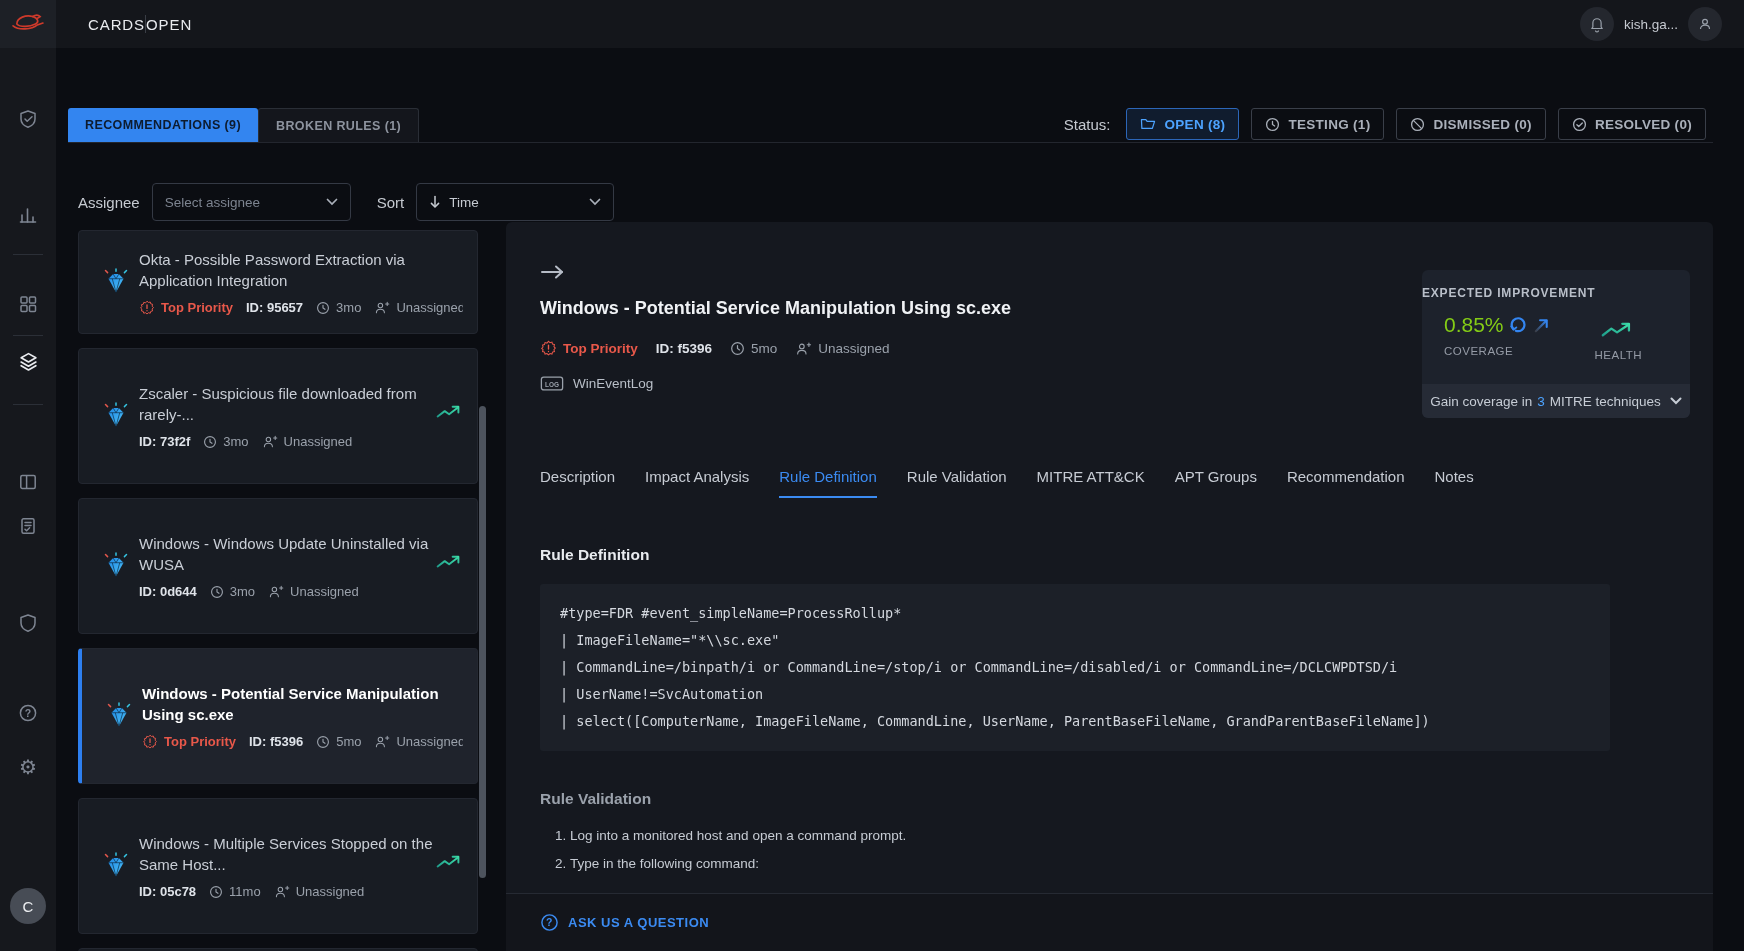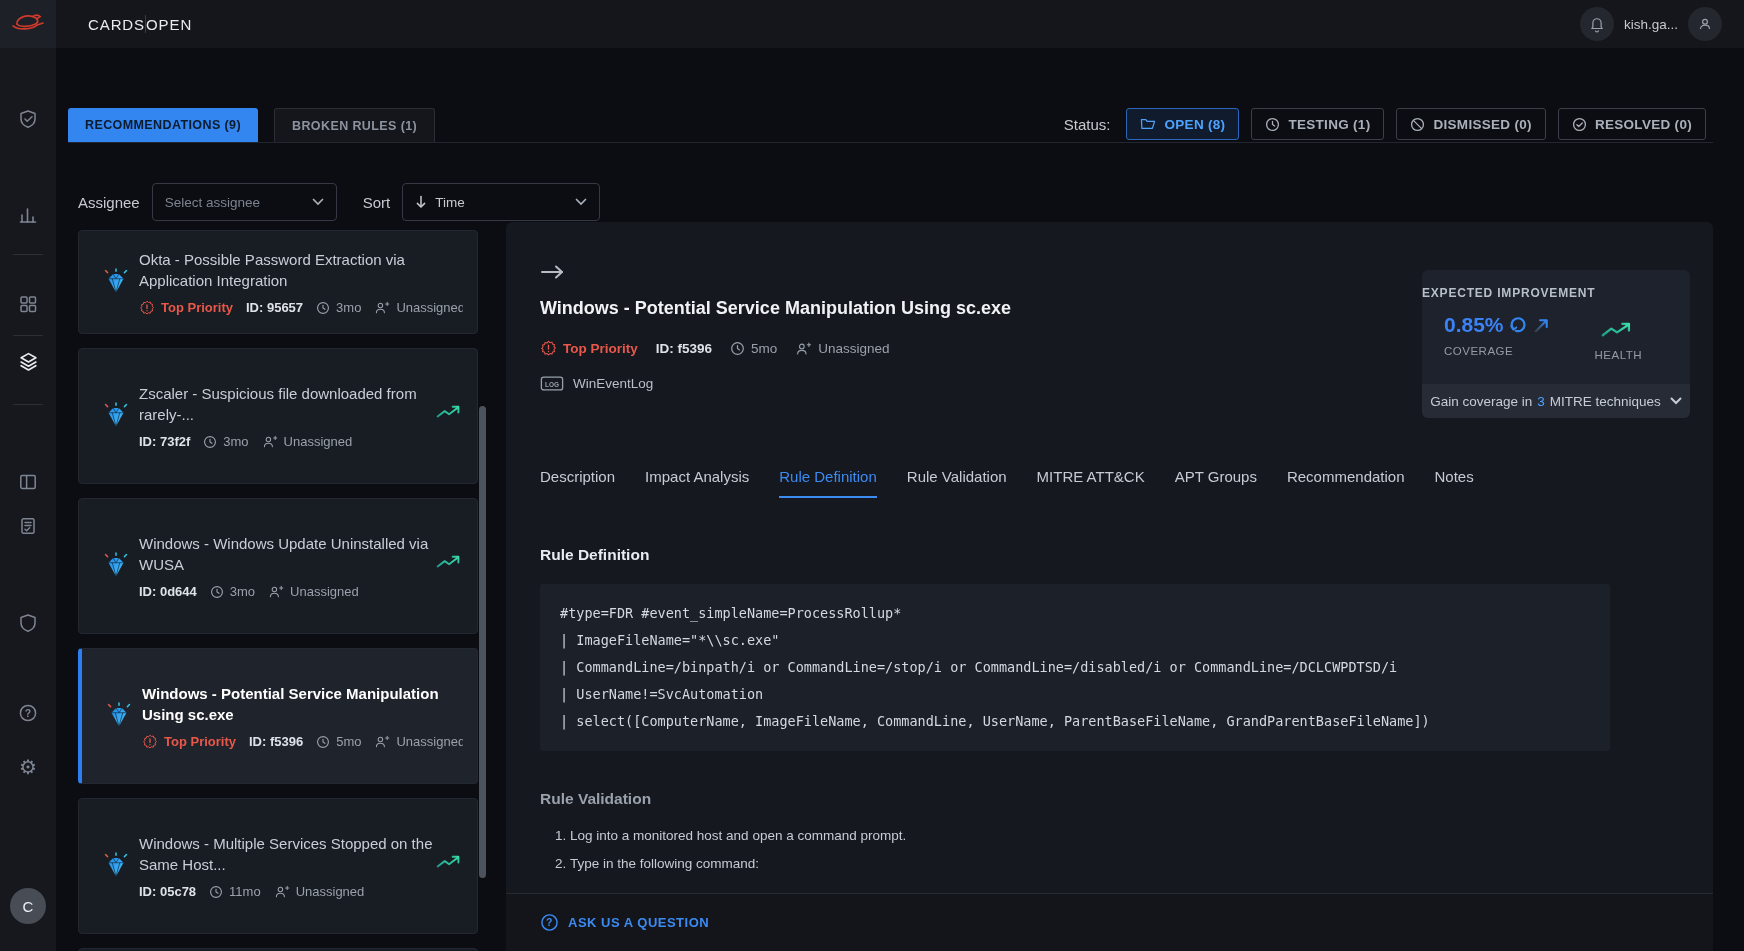--- a/index.html
+++ b/index.html
@@ -23,34 +23,34 @@
   
   .sidebar { position:absolute; top:48px; left:0; width:56px; bottom:0; background:#16181d; z-index:4; }
   .side-icon { position:absolute; left:0; width:56px; height:34px; display:flex; align-items:center; justify-content:center; cursor:pointer; }
   .side-div { position:absolute; left:13px; width:30px; height:1px; background:#2b2f37; }
   .side-avatar { position:absolute; left:10px; width:36px; height:36px; border-radius:50%; background:#474c55; color:#eceef1; font-size:15px; display:flex; align-items:center; justify-content:center; cursor:pointer; }
 
   
   .view-tabs { position:absolute; left:68px; top:108px; display:flex; }
   .vtab { height:34px; padding:0 17px; display:flex; align-items:center; font-size:12.5px; font-weight:bold; letter-spacing:.4px; border-radius:3px 3px 0 0; cursor:pointer; }
   .vtab.active { background:#3385f0; color:#0d1b2e; }
-  .vtab.inactive { color:#8d939e; background:#14161c; border:1px solid #2a2e36; border-bottom:none;margin-left:16px; }
+  .vtab.inactive { color:#8d939e; background:#14161c; border:1px solid #2a2e36; border-bottom:none; }
   .tabs-divider { position:absolute; left:68px; width:1645px; top:142px; height:1px; background:#23262e; }
 
   .status-row { position:absolute; top:108px; right:38px; height:32px; display:flex; align-items:center; gap:12px; }
   .status-label { color:#c6cad1; font-size:15px; margin-right:4px; }
   .chip { height:32px; border-radius:3px; padding:0 13px; display:flex; align-items:center; gap:8px; font-size:13.5px; font-weight:bold; letter-spacing:.3px; cursor:pointer; }
   .chip.active { background:rgba(51,133,240,.13); border:1px solid #2c66b8; color:#4da3ff; }
   .chip.idle { border:1px solid #3a3f49; color:#aab0ba; background:transparent; }
 
   
   .filters { position:absolute; left:78px; top:183px; height:38px; display:flex; align-items:center; }
   .filter-label { color:#c6cad1; font-size:15px; }
   .select { height:38px; border:1px solid #343944; border-radius:4px; display:flex; align-items:center; padding:0 12px; font-size:13.5px; cursor:pointer; }
-  .sel-assignee { width:185px; margin-left:12px; color:#7d8490; }
+  .sel-assignee { width:199px; margin-left:12px; color:#7d8490; }
   .sel-sort { width:198px; margin-left:12px; color:#c6cad1; gap:8px; }
   .sel-chevron { margin-left:auto; }
   .sort-label { margin-left:26px; }
 
   
   .card-list { position:absolute; left:78px; top:230px; width:400px; }
   .card { position:relative; background:#181c23; border:1px solid #232730; border-radius:4px; display:flex; align-items:center; padding:0 14px; margin-bottom:14px; overflow:hidden; cursor:pointer; }
   .card.h1 { height:104px; }
   .card.h2 { height:136px; }
   .card.partial { height:8px; margin-bottom:0; }
@@ -70,21 +70,21 @@
   .detail { position:absolute; left:506px; top:222px; width:1207px; bottom:0; background:#15181f; border-radius:6px 6px 0 0; z-index:2; }
   .d-arrow { position:absolute; left:34px; top:42px; cursor:pointer; }
   .d-title { position:absolute; left:34px; top:76px; font-size:18px; font-weight:bold; color:#f0f2f5; }
   .d-meta { position:absolute; left:34px; top:118px; display:flex; align-items:center; gap:18px; font-size:13.5px; color:#9aa1ab; }
   .d-source { position:absolute; left:34px; top:152px; display:flex; align-items:center; gap:9px; font-size:13.5px; color:#b9bfc8; }
 
   .imp-box { position:absolute; right:23px; top:48px; width:268px; height:148px; background:#1d222c; border-radius:6px; }
   .imp-title { text-align:left; margin-top:16px; font-size:12px; font-weight:bold; letter-spacing:.8px; color:#b9bfc9; }
   .imp-body { display:flex; margin-top:13px; margin-left:22px; }
   .imp-val-row { display:flex; align-items:center; gap:3px; }
-  .imp-value { font-size:21px; font-weight:bold; color:#3b82f6; }
+  .imp-value { font-size:21px; font-weight:normal; color:#84cc16; }
   .imp-sub { font-size:11.5px; letter-spacing:.5px; color:#959ba6; margin-top:8px; }
   .imp-right { margin-left:44px; display:flex; flex-direction:column; align-items:center; }
   .imp-footer { position:absolute; bottom:0; left:0; width:100%; height:34px; background:#262b36; border-radius:0 0 6px 6px; display:flex; align-items:center; justify-content:center; gap:5px; font-size:13.5px; color:#c6ccd5; cursor:pointer; }
   .imp-count { color:#4da3ff; }
 
   .dtabs { position:absolute; left:34px; top:246px; display:flex; gap:30px; font-size:15px; color:#c6cbd3; }
   .dtab { padding-bottom:11px; cursor:pointer; }
   .dtab.active { color:#3b8bf2; border-bottom:2px solid #3b8bf2; }
 
   .rd-heading { position:absolute; left:34px; top:324px; font-size:15.5px; font-weight:bold; color:#e8ebef; }

